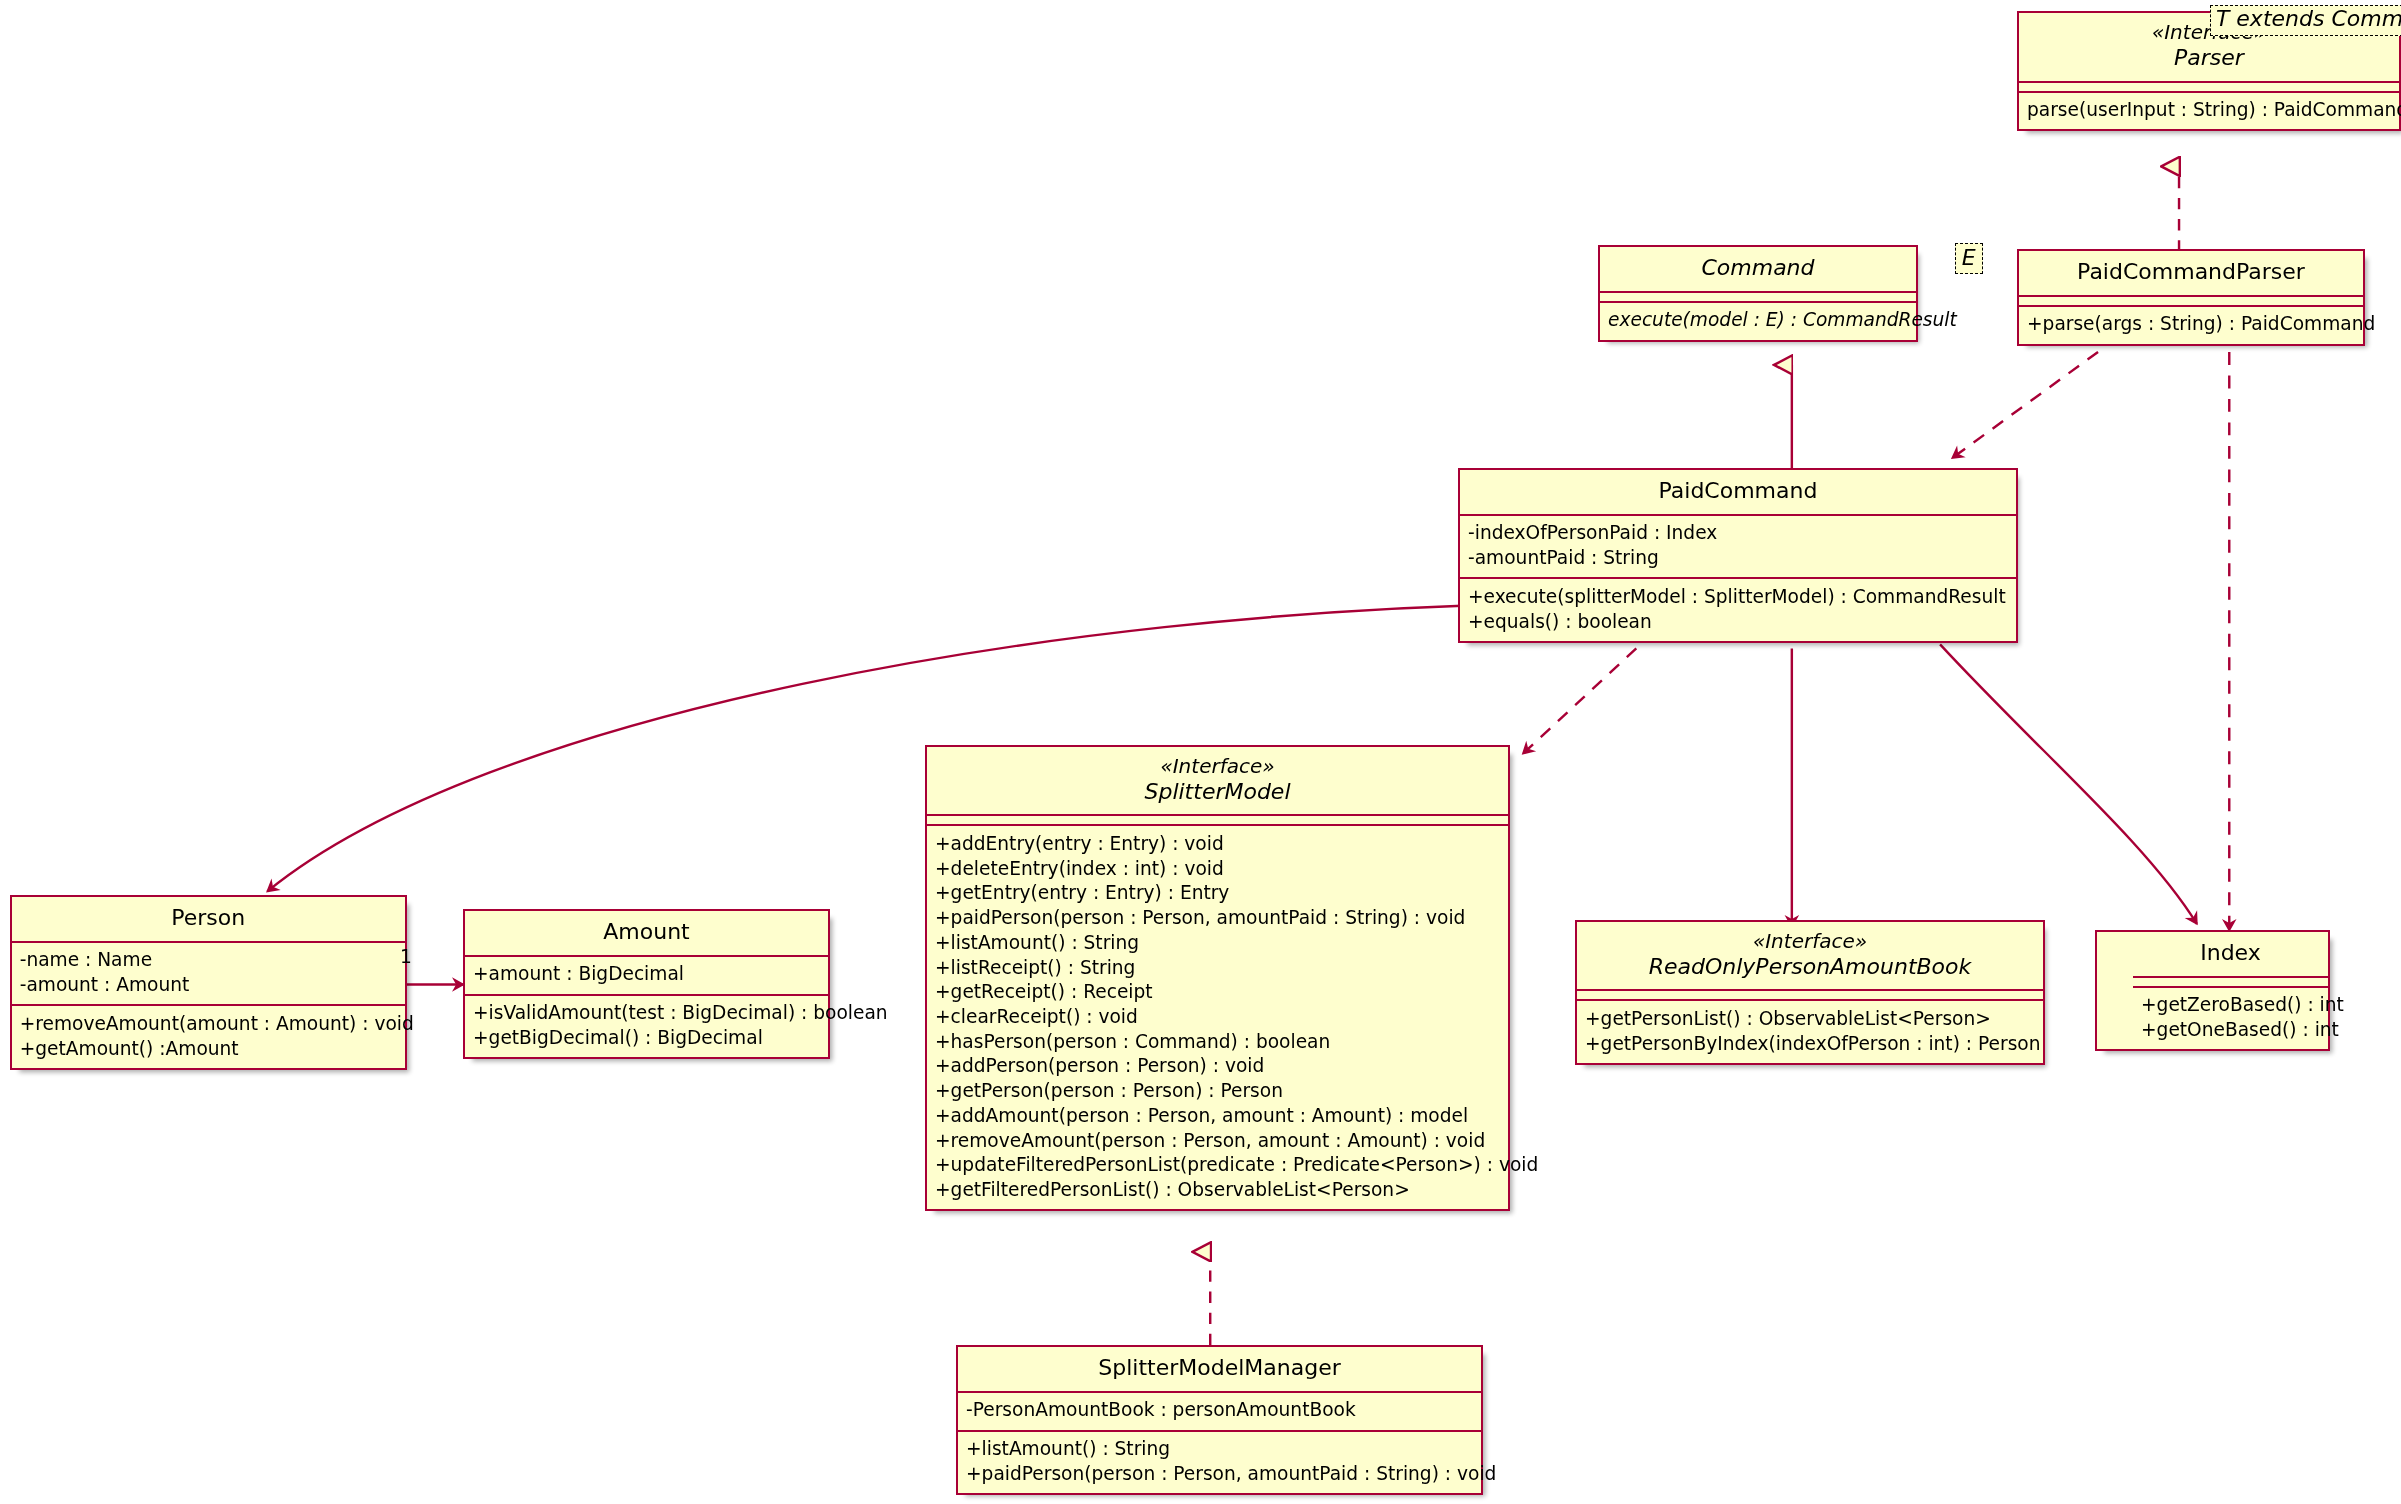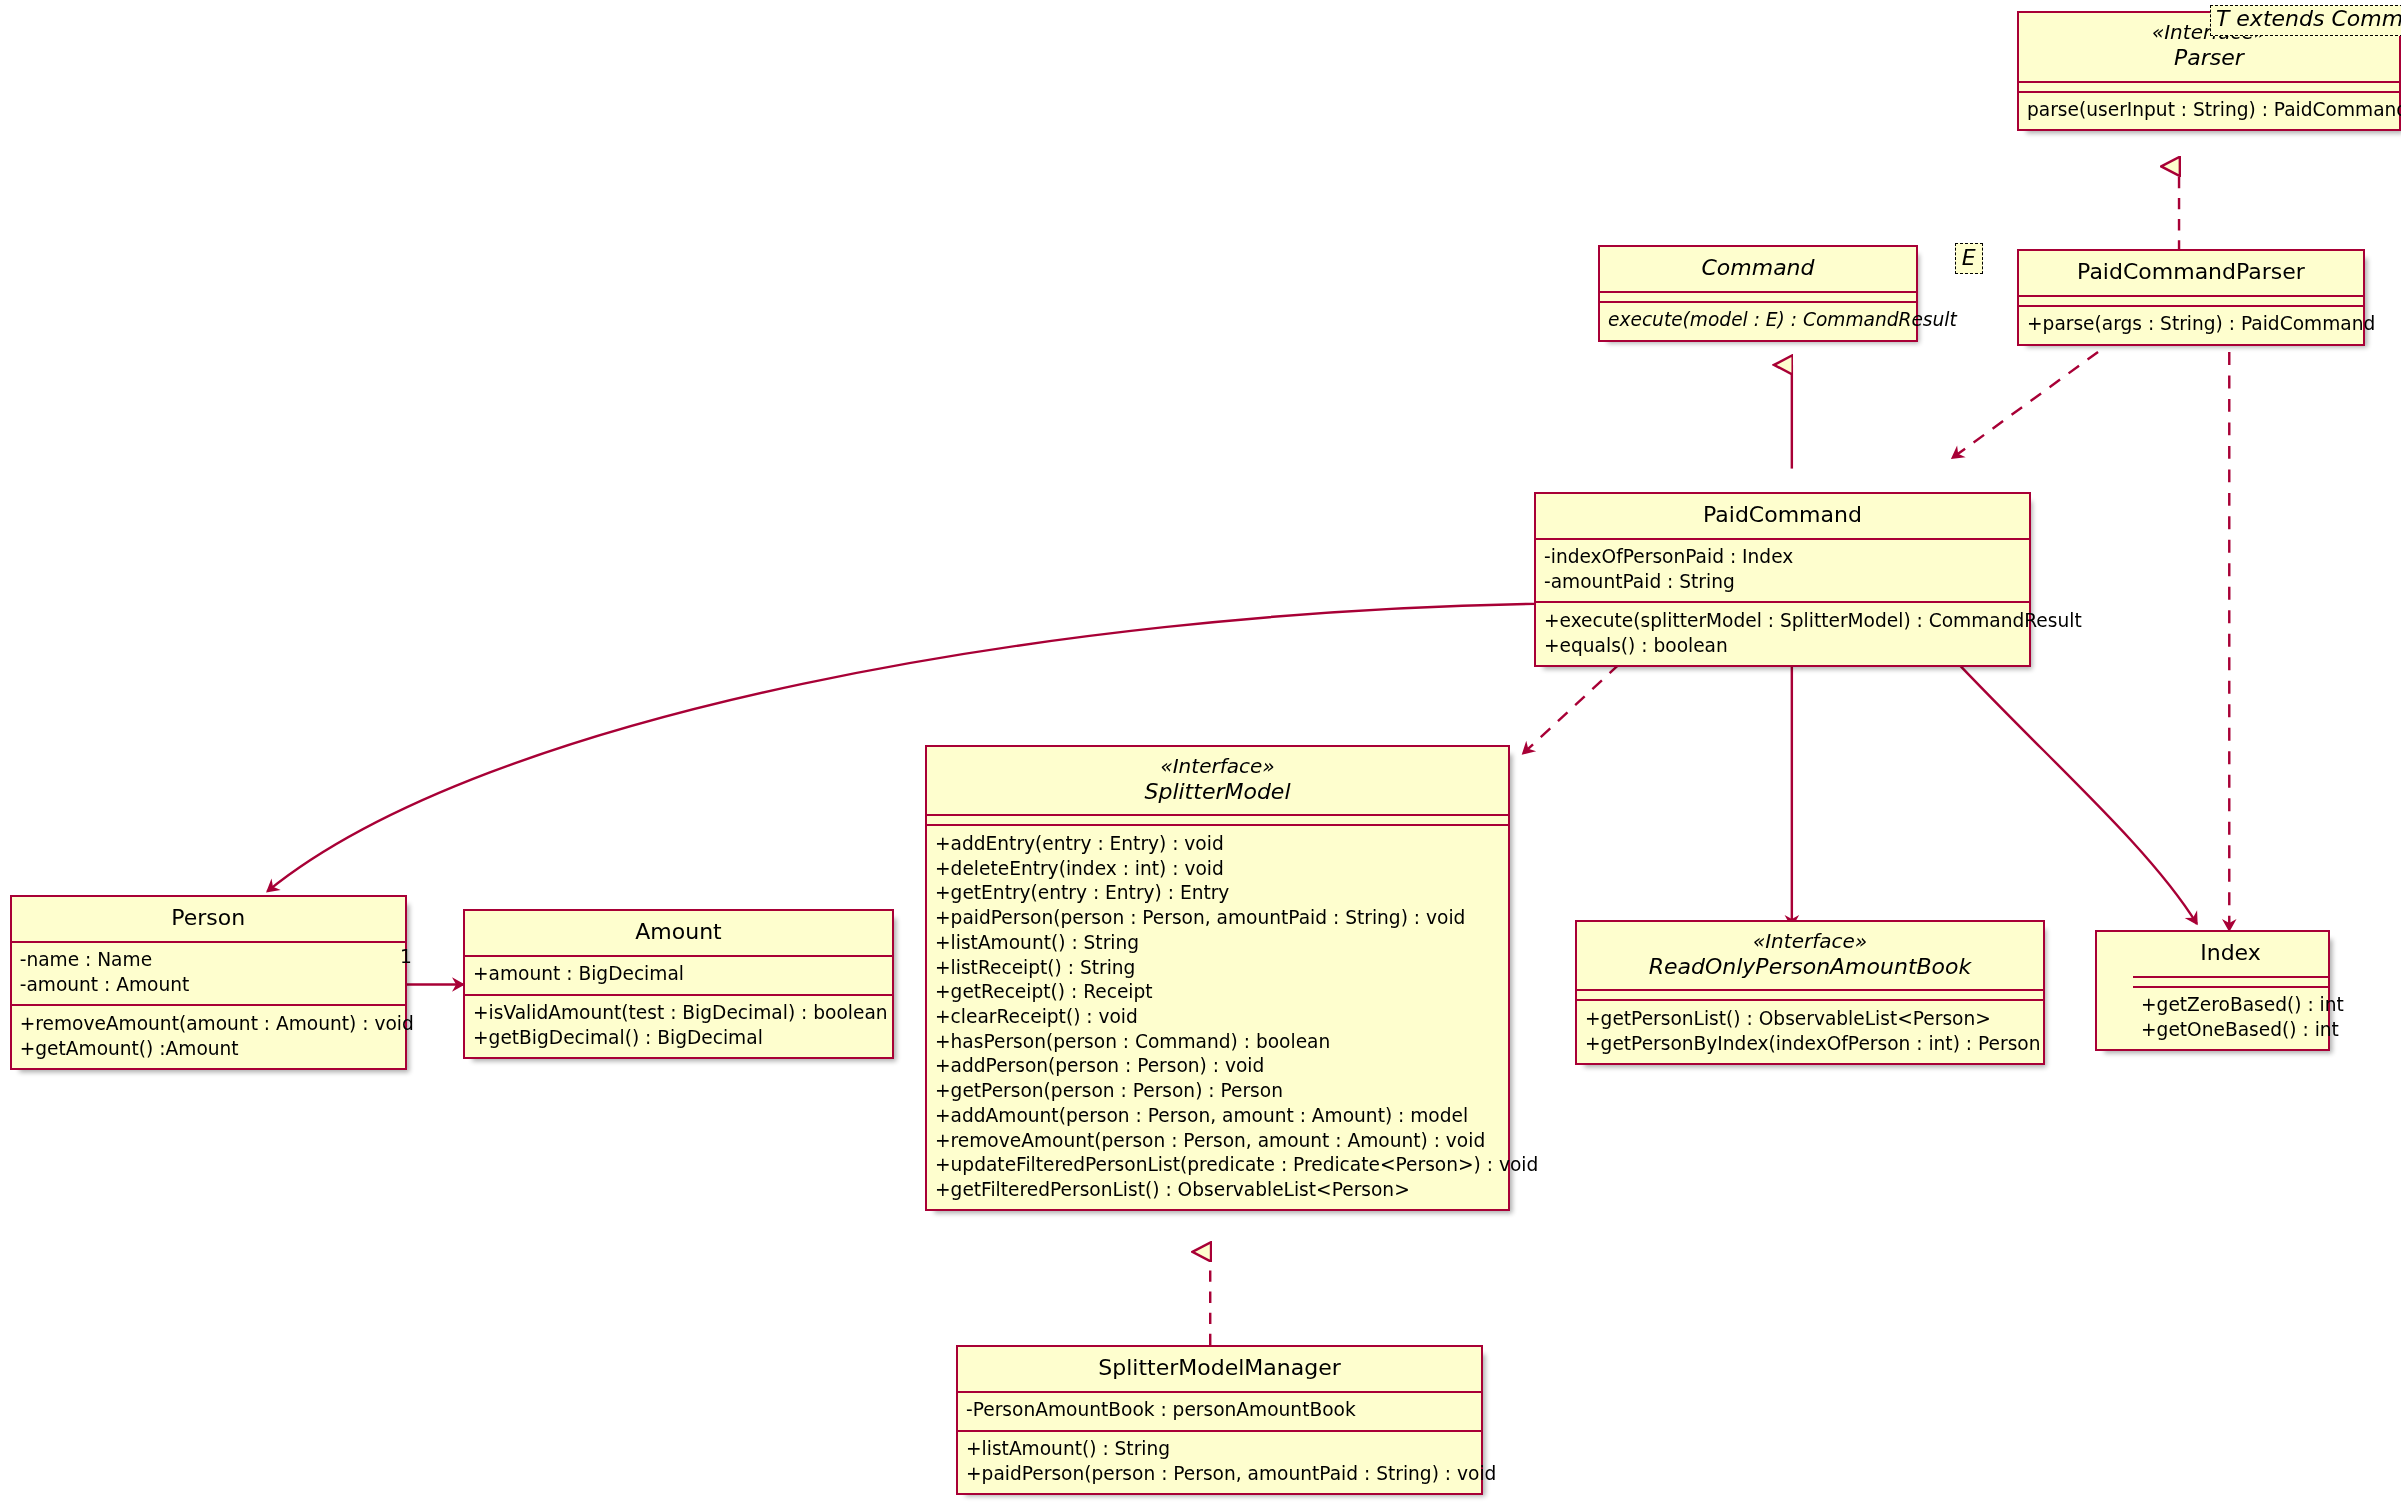--- a/index.html
+++ b/index.html
@@ -190,21 +190,21 @@
   <div class="uml-box" style="left:2017px; top:249px; width:348px;">
     <div class="uml-head">
       <span class="cname">PaidCommandParser</span>
     </div>
     <div class="uml-sep uml-compartment empty"></div>
     <div class="uml-sep uml-compartment">
       <span class="member">+parse(args : String) : PaidCommand</span>
     </div>
   </div>
 
-  <div class="uml-box" style="left:1534px; top:468px; width:497px;margin-top:24px;">
+  <div class="uml-box" style="left:1458px; top:468px; width:560px;">
     <div class="uml-head">
       <span class="cname">PaidCommand</span>
     </div>
     <div class="uml-sep uml-compartment">
       <span class="member">-indexOfPersonPaid : Index</span>
       <span class="member">-amountPaid : String</span>
     </div>
     <div class="uml-sep uml-compartment">
       <span class="member">+execute(splitterModel : SplitterModel) : CommandResult</span>
       <span class="member">+equals() : boolean</span>
@@ -218,21 +218,21 @@
     <div class="uml-sep uml-compartment">
       <span class="member">-name : Name</span>
       <span class="member">-amount : Amount</span>
     </div>
     <div class="uml-sep uml-compartment">
       <span class="member">+removeAmount(amount : Amount) : void</span>
       <span class="member">+getAmount() :Amount</span>
     </div>
   </div>
 
-  <div class="uml-box" style="left:463px; top:909px; width:431px;">
+  <div class="uml-box" style="left:463px; top:909px; width:367px;">
     <div class="uml-head">
       <span class="cname">Amount</span>
     </div>
     <div class="uml-sep uml-compartment">
       <span class="member">+amount : BigDecimal</span>
     </div>
     <div class="uml-sep uml-compartment">
       <span class="member">+isValidAmount(test : BigDecimal) : boolean</span>
       <span class="member">+getBigDecimal() : BigDecimal</span>
     </div>

